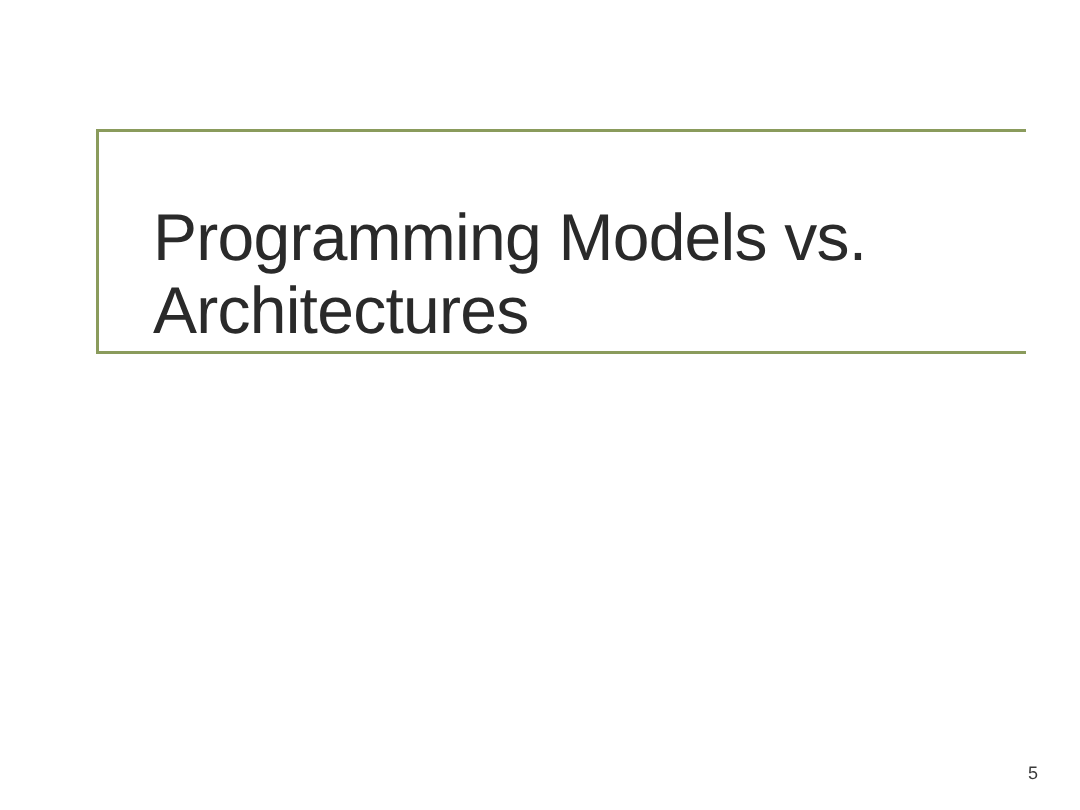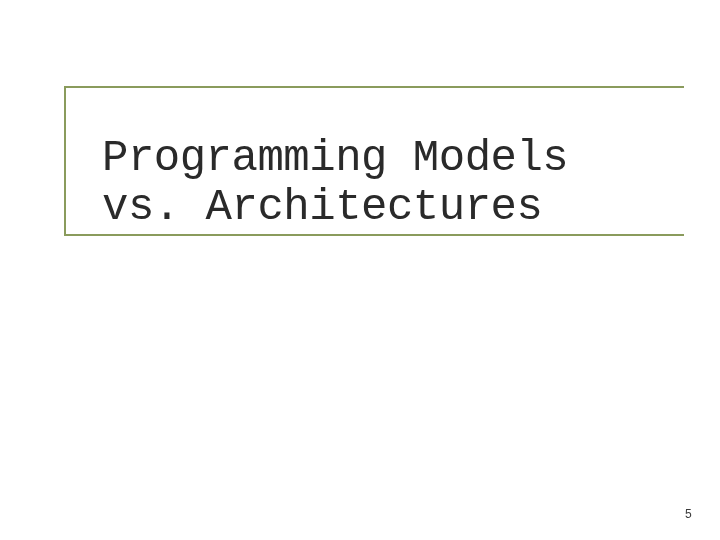--- a/index.html
+++ b/index.html
@@ -1,19 +1,18 @@
 <!DOCTYPE html>
 <html><head>
   <meta charset="utf-8">
   <style>
     * {
       margin: 0;
       padding: 16px;
       box-sizing: border-box;
-      font-family: Liberation Mono, monospace;
     }
     body {
       width: 720px;
       height: 540px;
       background: #ffffff;
       position: relative;
       font-family: Arial, Helvetica, sans-serif;
     }
     .title-box {
       position: absolute;

